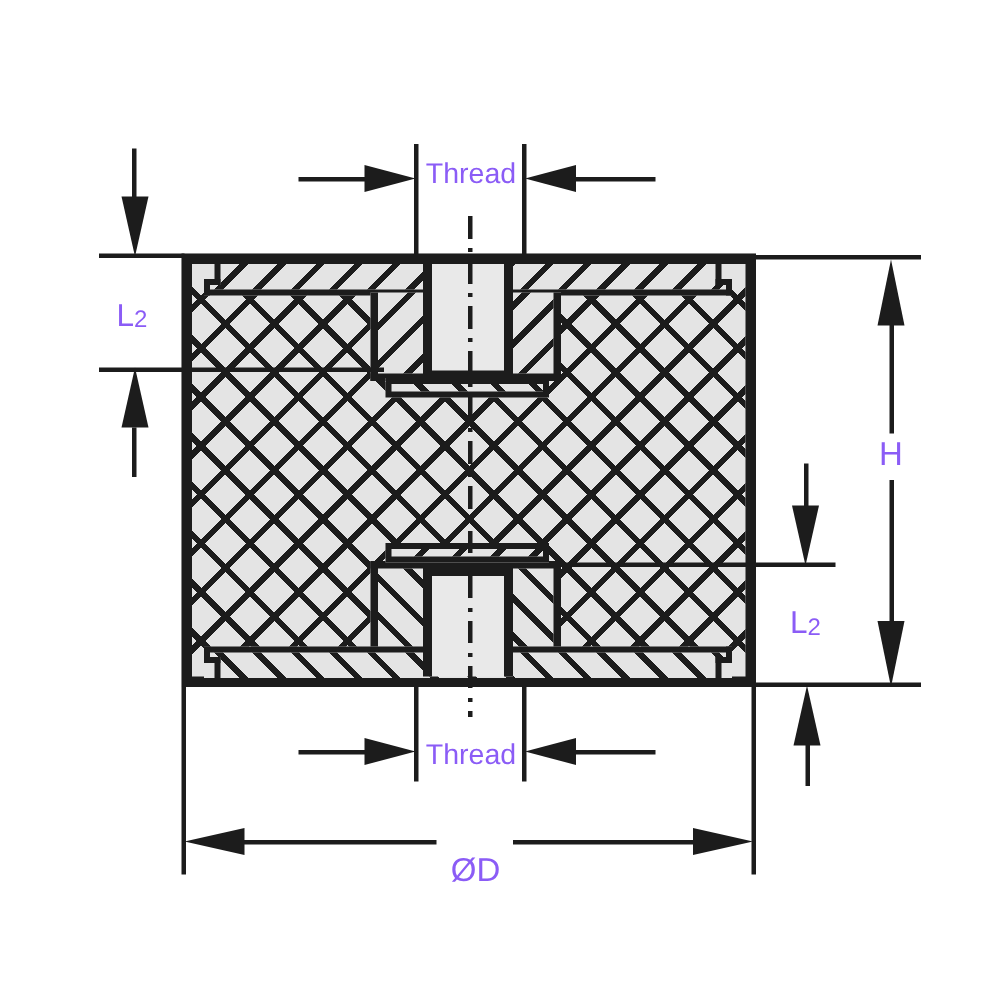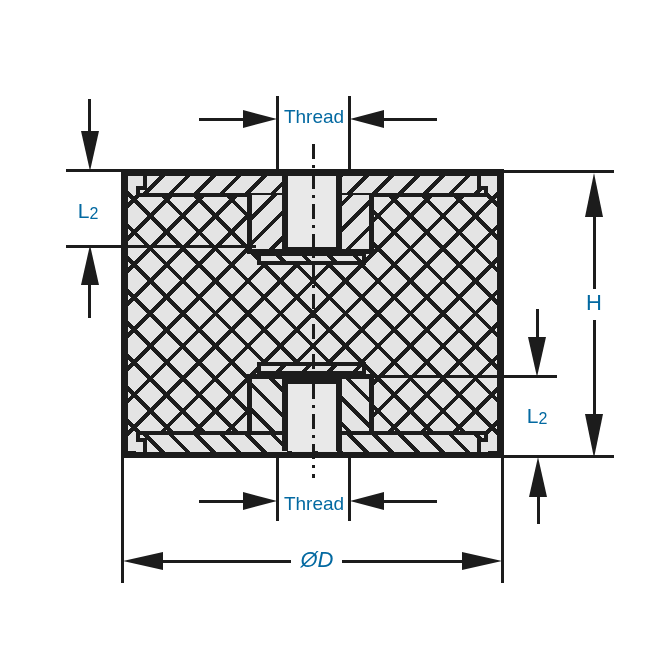--- a/index.html
+++ b/index.html
@@ -3,21 +3,21 @@
 <meta charset="utf-8">
 <style>
   :root{
     --ink:#1c1c1c;
     --rubber:#e4e4e4;
     --hole:#e9e9e9;
     --bg:#ffffff;
   }
   html,body{margin:0;padding:0;background:var(--bg);}
   .canvas{position:relative;width:670px;height:670px;background:var(--bg);overflow:hidden;
-          font-family:"Liberation Sans", sans-serif;color:#0369a1;}
+          font-family:"Liberation Sans", sans-serif;color:#8b5cf6;}
   .abs{position:absolute;box-sizing:border-box;}
   
   .body{
     border:7px solid var(--ink);
     background-color:var(--rubber);
     background-image:
       repeating-linear-gradient(45deg,  transparent 0 19px, var(--ink) 19px 23px),
       repeating-linear-gradient(135deg, transparent 0 19px, var(--ink) 19px 23px);
     z-index:1;
   }
@@ -125,15 +125,15 @@
 
   <div class="txt t19" style="left:264px;top:106px;width:100px;">Thread</div>
   <div class="txt t21" style="left:63px;top:199px;width:50px;">
     <span>L</span><span class="sub">2</span>
   </div>
   <div class="txt t22" style="left:569px;top:291px;width:50px;">H</div>
   <div class="txt t21" style="left:512px;top:404px;width:50px;">
     <span>L</span><span class="sub">2</span>
   </div>
   <div class="txt t19" style="left:264px;top:493px;width:100px;">Thread</div>
-  <div class="txt t22" style="left:292px;top:548px;width:50px;font-style:italic;">ØD</div>
+  <div class="txt t22" style="left:292px;top:568px;width:50px;">ØD</div>
 
 </div>
 
 </body></html>

